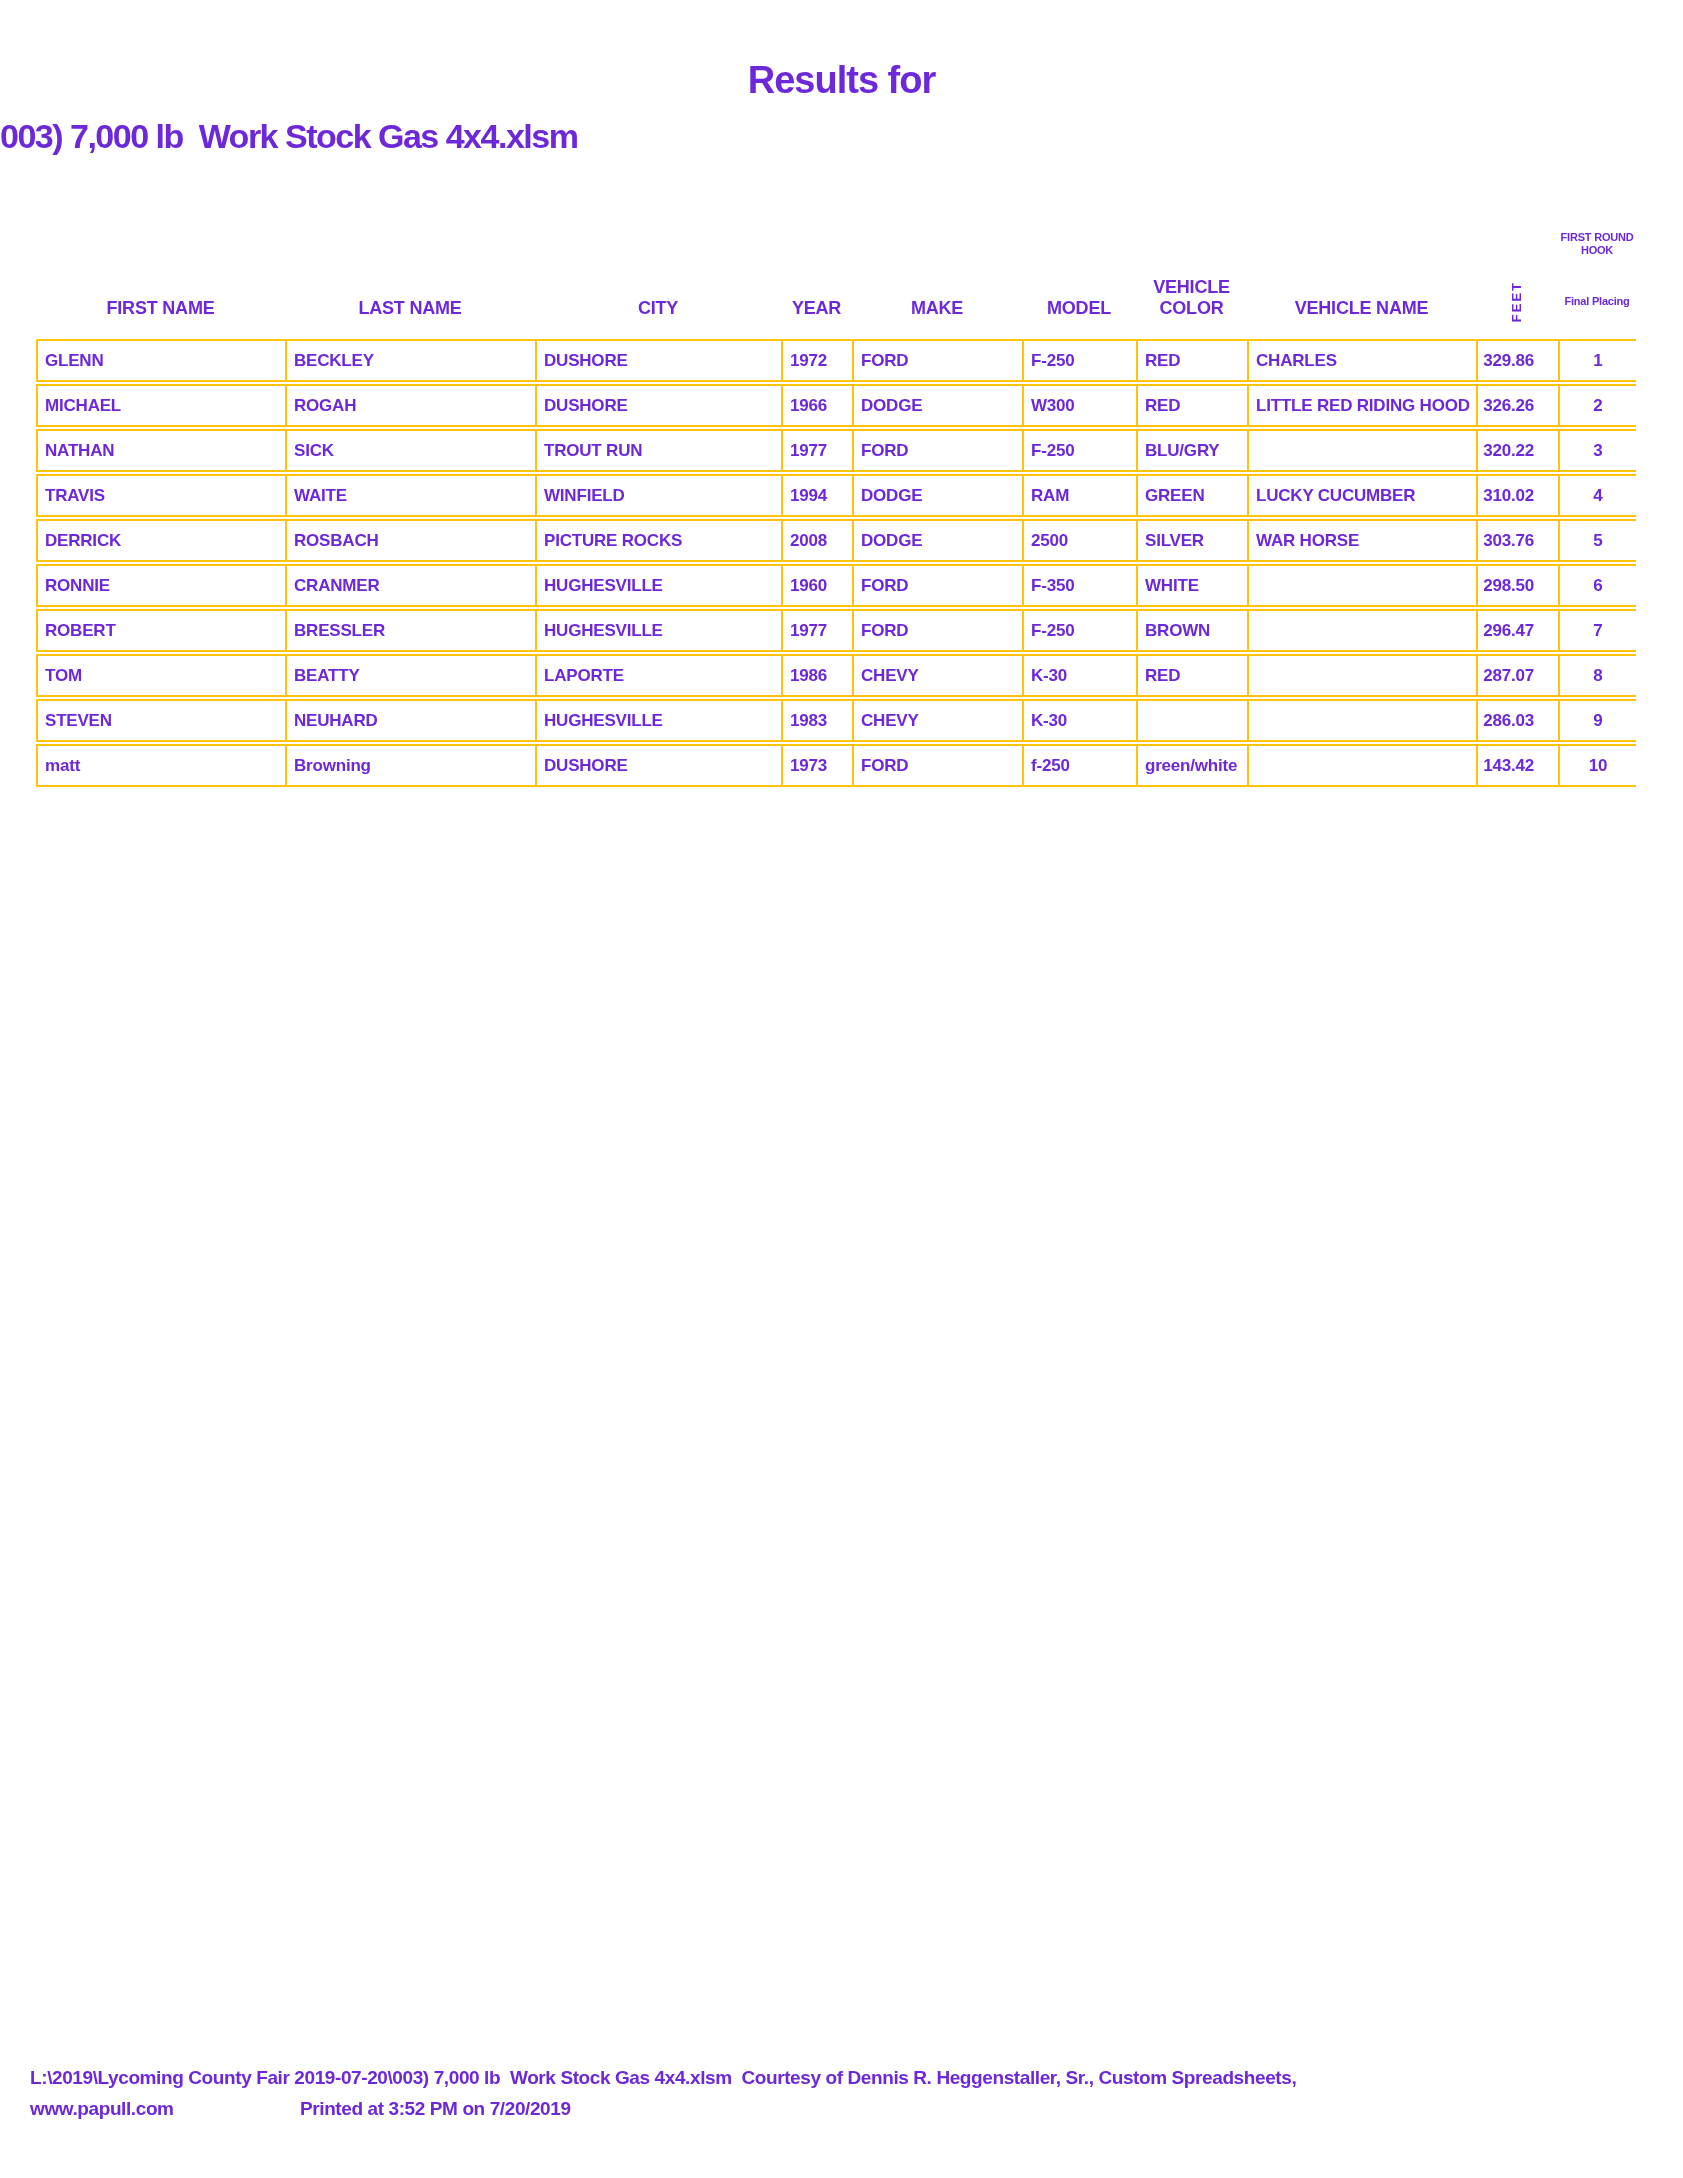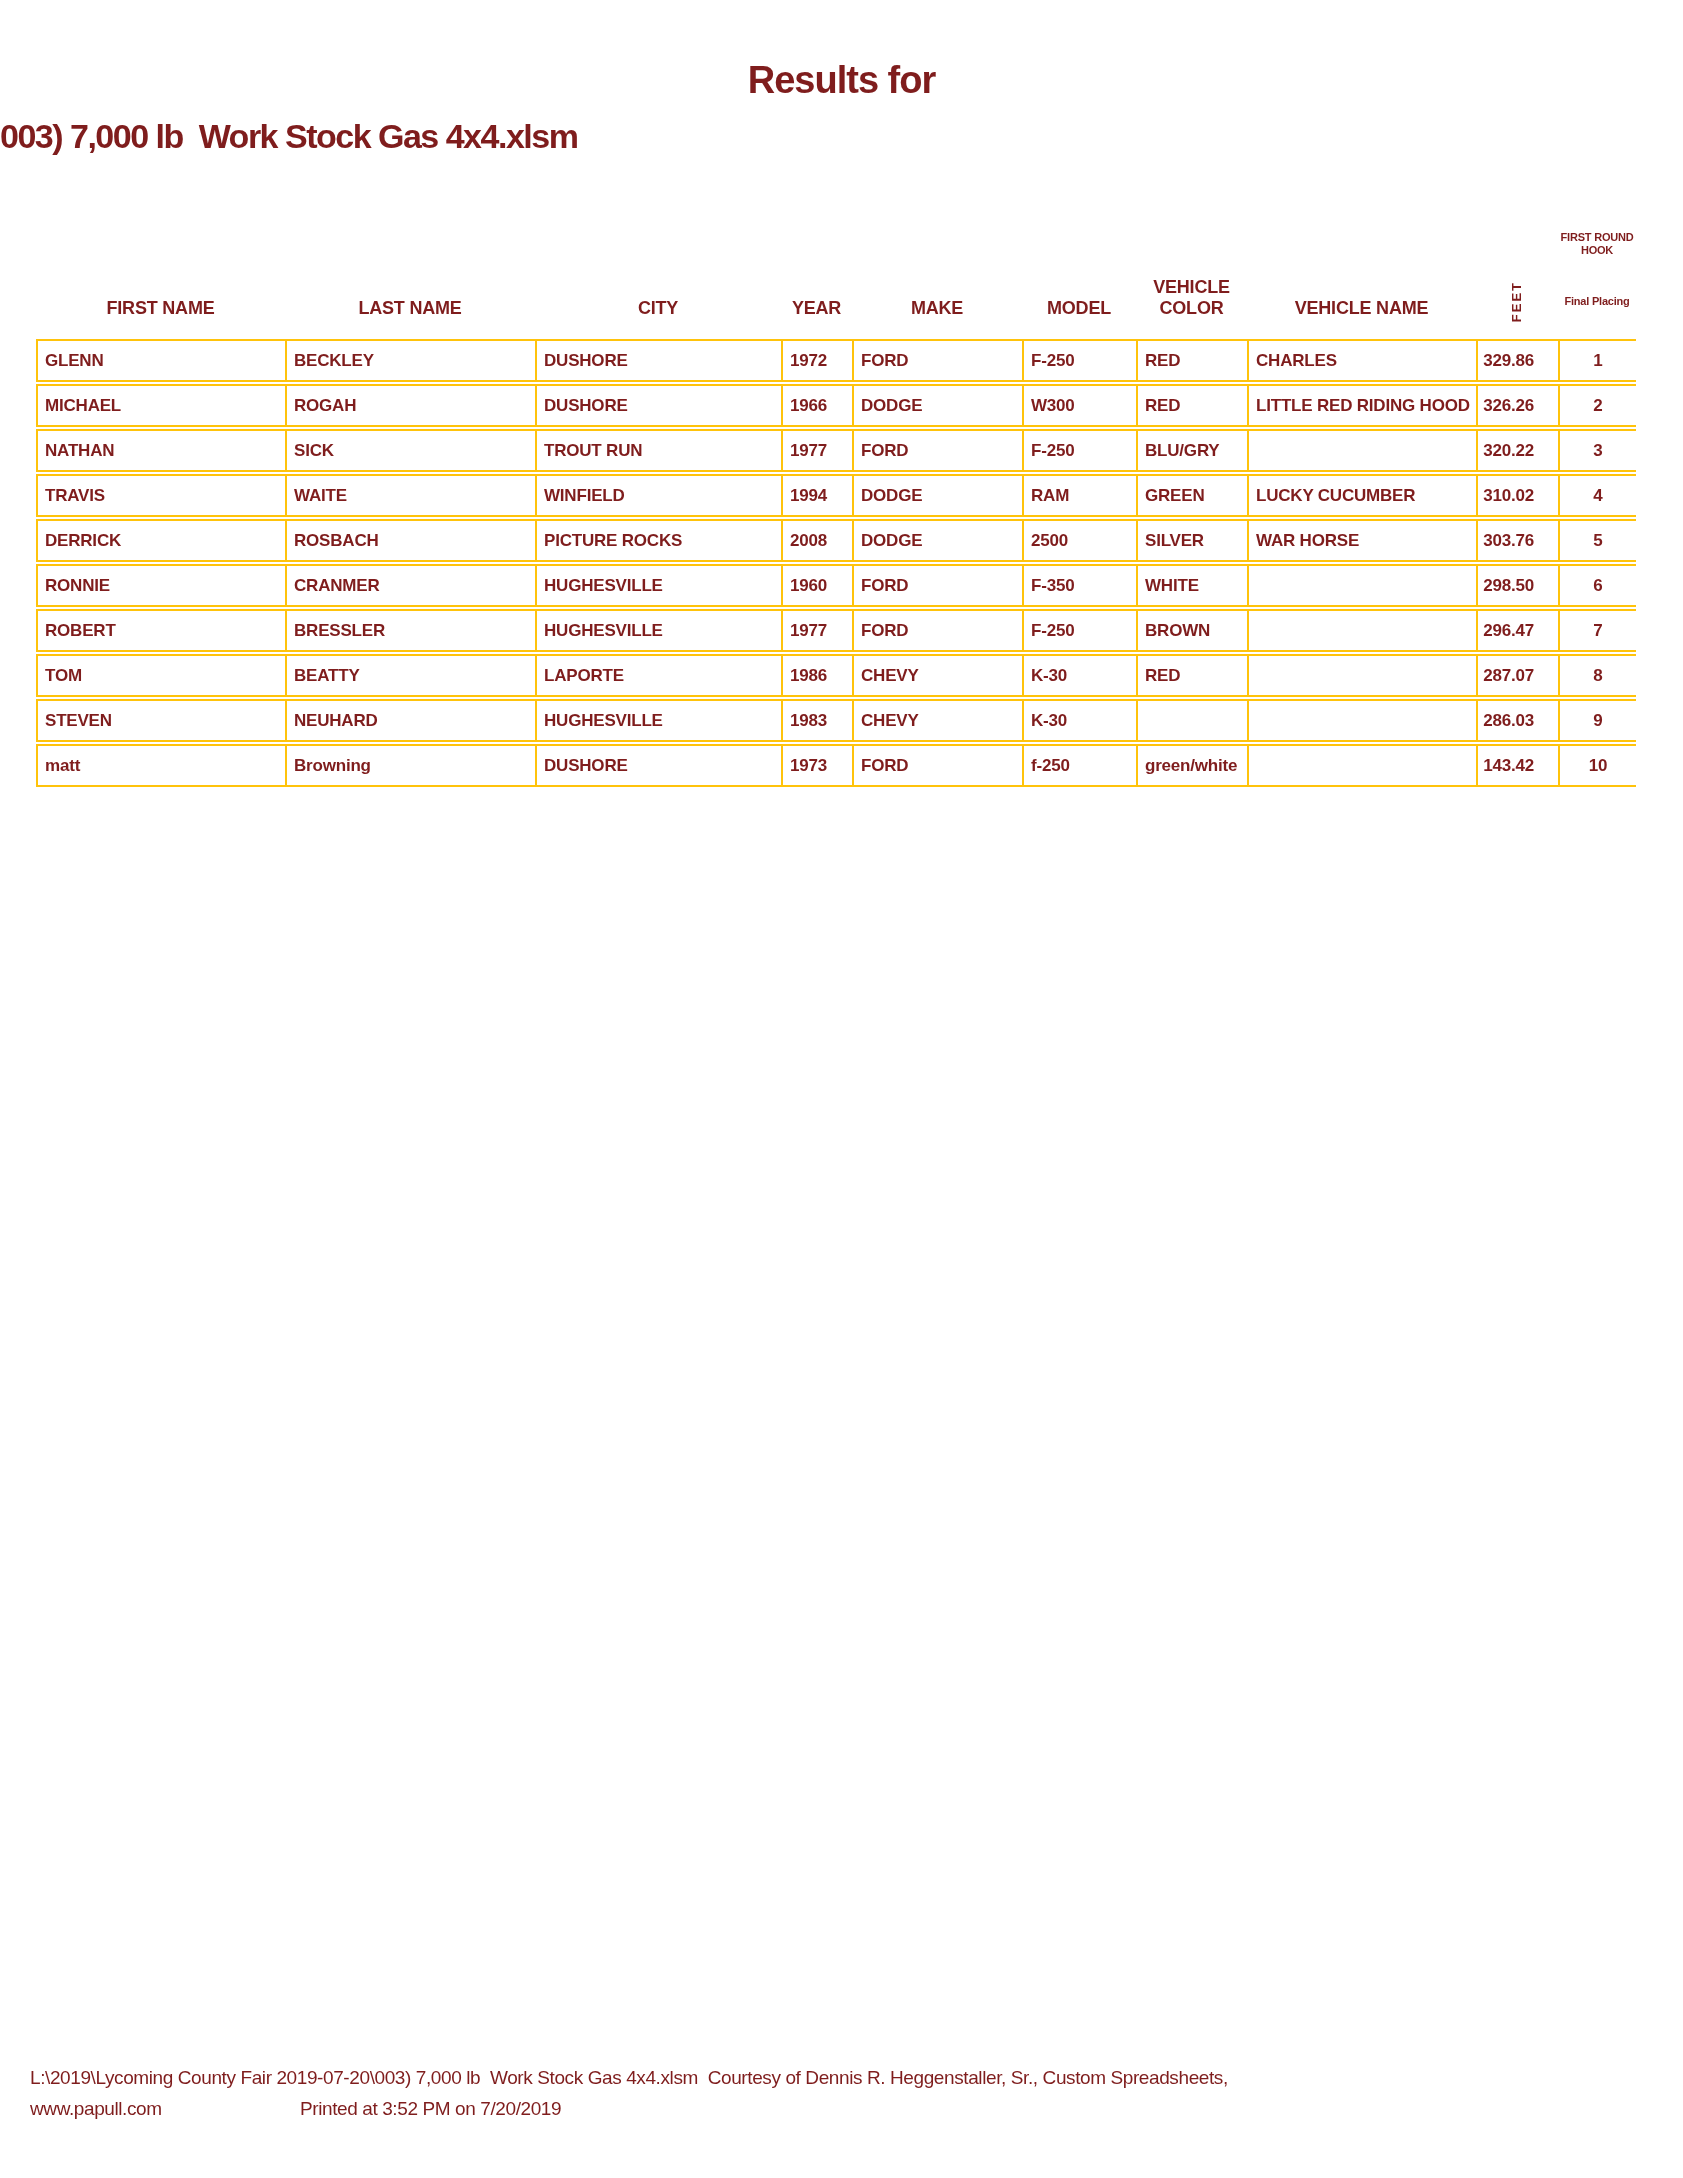--- a/index.html
+++ b/index.html
@@ -2,21 +2,21 @@
 <html style="--gold: #FFC30B;"><head>
 <meta charset="utf-8">
 <style>
   html,body { margin:0; padding:0; background:#e8e8e8; }
   .page {
     position:relative;
     width:1683px; height:2178px;
     margin:0 auto;
     background:#ffffff;
     font-family:"Liberation Sans", sans-serif;
-    color:#7f1d1d;
+    color:#6d28d9;
     overflow:hidden;
   }
   
   .title1 {
     position:absolute; top:59px; left:0; width:1683px;
     text-align:center; font-size:38px; font-weight:bold;
     letter-spacing:-1px; white-space:pre;
   }
   .title2 {
     position:absolute; top:117px; left:0; width:1683px;
@@ -49,21 +49,21 @@
     border:2px solid var(--gold, #FFC30B); border-right:none;
     font-size:17px; font-weight:bold; letter-spacing:-0.2px;
     padding:0 0 0 7px; overflow:hidden; white-space:nowrap;
     vertical-align:middle; background:#fff;
   }
   .results-table td.al-right { text-align:right; padding-right:24px; padding-left:2px; }
   .results-table td.al-center { text-align:center; padding-left:0; }
   
   .footer {
     position:absolute; left:30px; top:2067px; width:1624px;
-    font-size:19px; font-weight:normal; letter-spacing:-0.4px;
+    font-size:19px; font-weight:bold; letter-spacing:-0.4px;
   }
   .footer-line1 { white-space:pre; }
   .footer-line2 { position:relative; margin-top:9px; height:24px; }
   .footer-site { position:absolute; left:0; white-space:pre; }
   .footer-printed { position:absolute; left:250px; white-space:pre;margin-left:20px; }
 </style>
 </head>
 <body>
 
 <div class="page">

